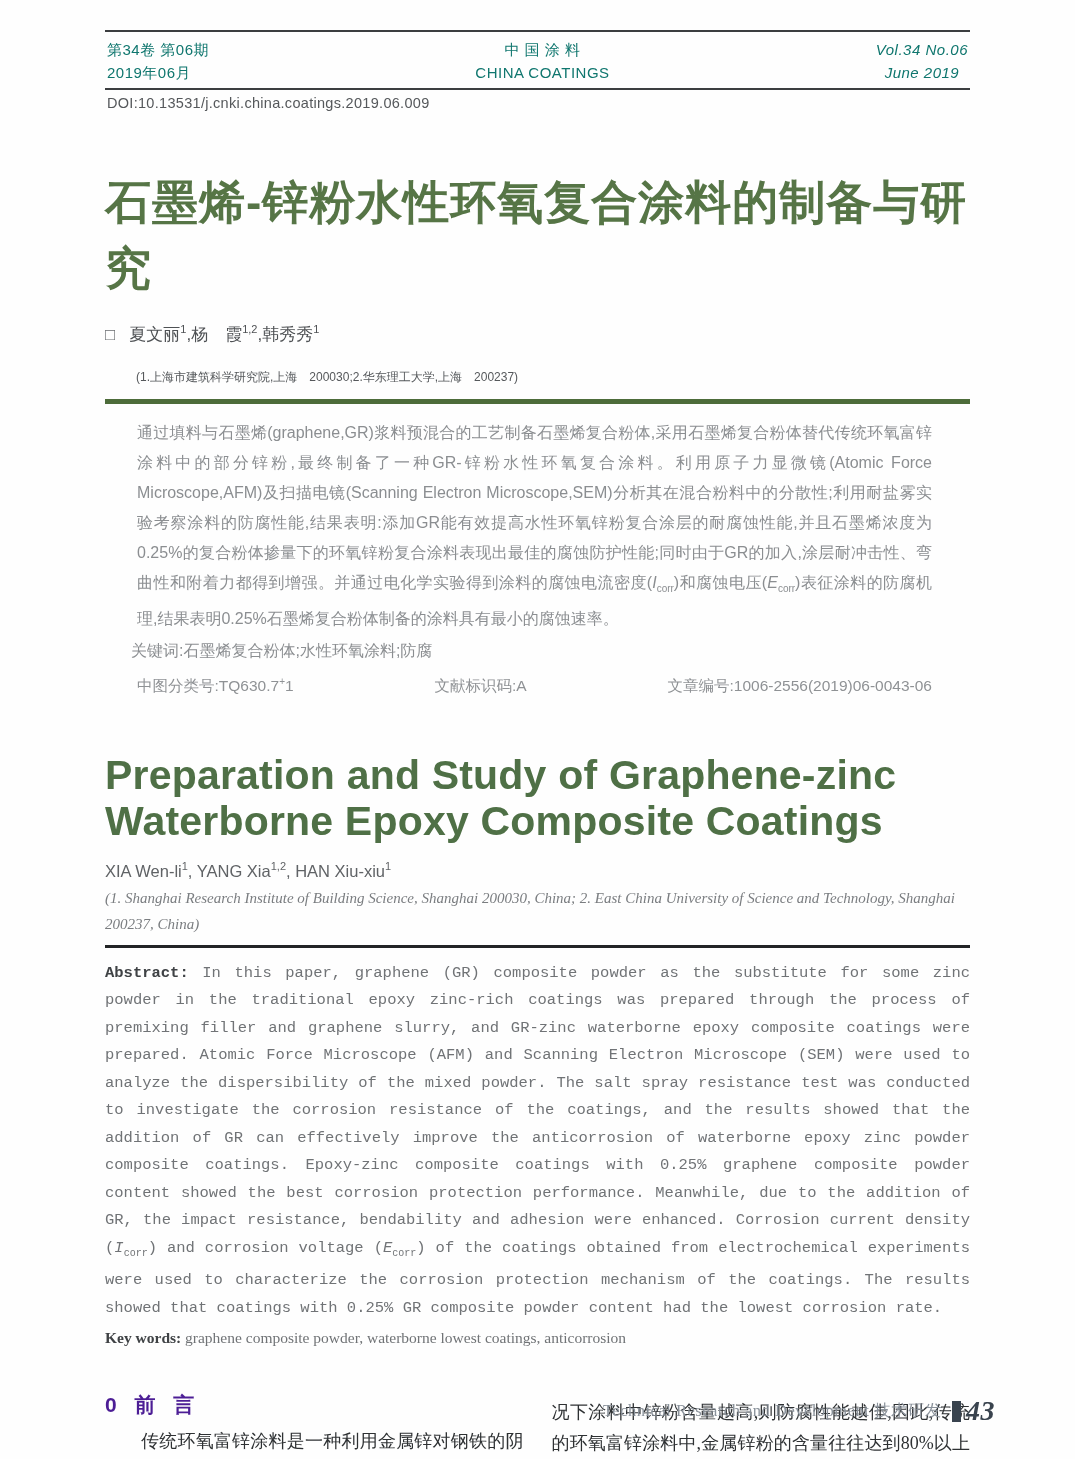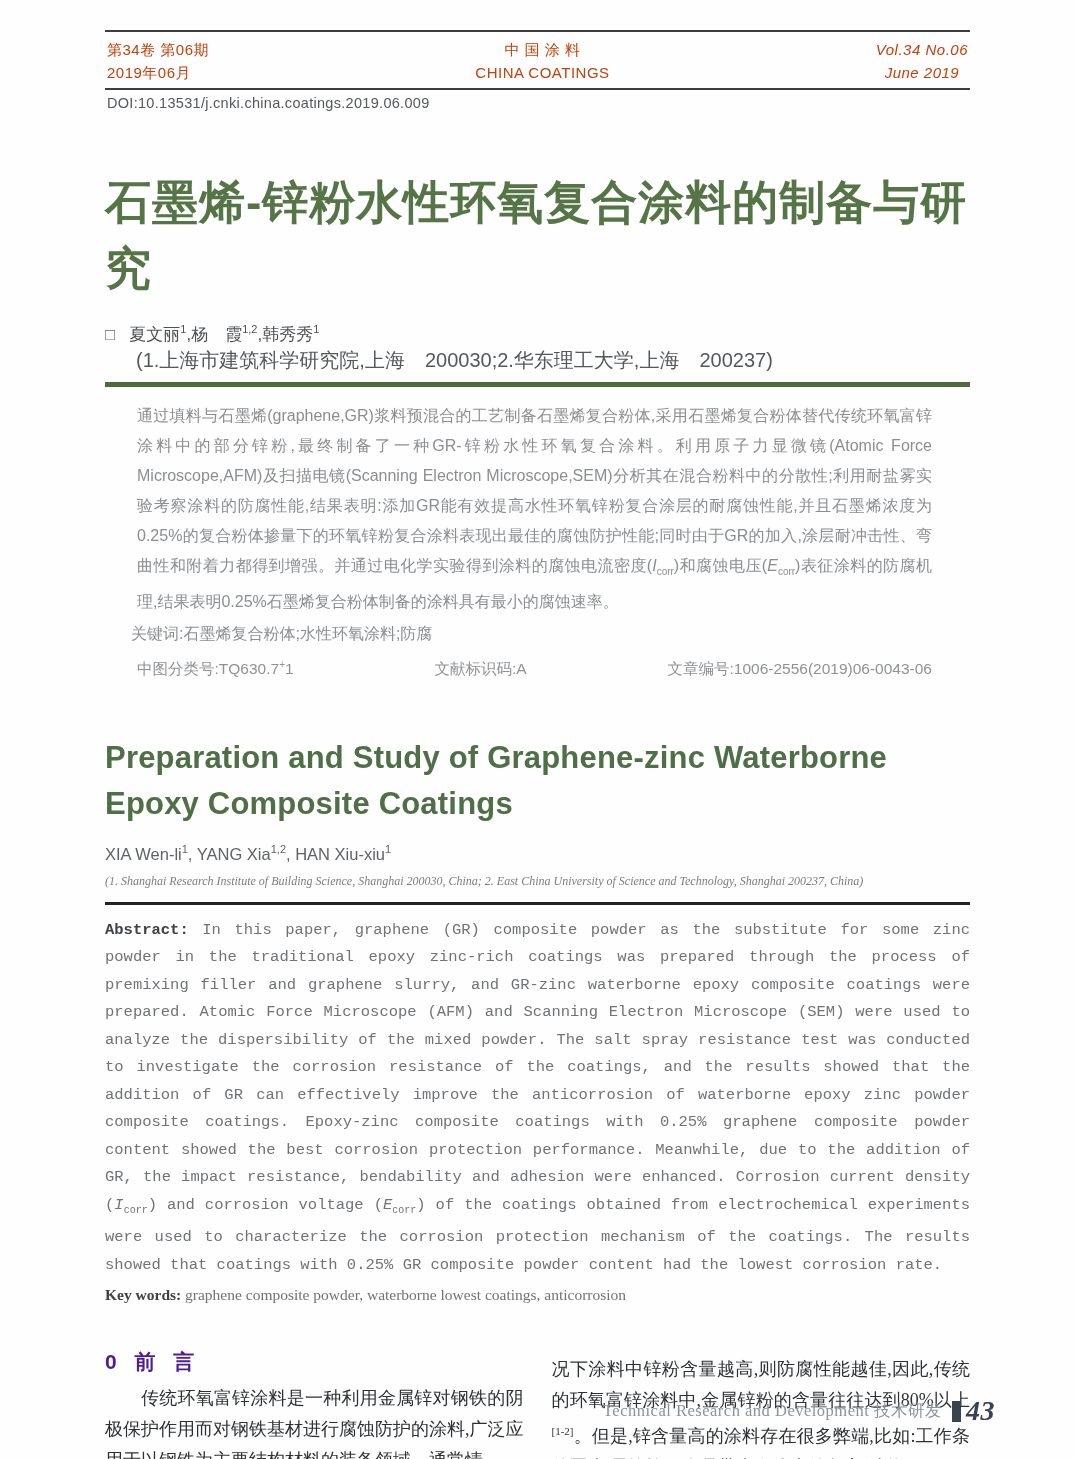--- a/index.html
+++ b/index.html
@@ -14,21 +14,21 @@
     overflow: hidden;
     font-family: "Liberation Sans", "DejaVu Sans", sans-serif;
     color: #2e3133;
   }
   
   .rule-thin { border: none; border-top: 2px solid #3c3e40; width: 100%; }
   .hdr-row {
     display: flex; justify-content: space-between; align-items: flex-start;
     padding: 6px 2px 4px 2px;
   }
-  .hdr-col { font-size: 15px; line-height: 23px; color: #c2410c; letter-spacing: 0.5px; }
+  .hdr-col { font-size: 15px; line-height: 23px; color: #0f766e; letter-spacing: 0.5px; }
   .hdr-col.center { text-align: center; }
   .hdr-col.right { text-align: center; font-style: italic; }
   .doi-line { font-size: 14.5px; color: #55585b; padding: 5px 2px 0 2px; letter-spacing: 0.3px; }
   
   .cn-title {
     margin-top: 58px;
     font-size: 46px;
     line-height: 66px;
     font-weight: bold;
     color: #567546;
@@ -37,23 +37,23 @@
   }
   .cn-authors {
     margin-top: 16px;
     font-size: 17px;
     color: #4e5154;
     line-height: 24px;
   }
   .cn-authors .marker { margin-right: 14px; color: #6a6d70; }
   .cn-authors sup { font-size: 11px; }
   .cn-affil {
-    margin-top: 1px;
+    margin-top: 18px;
     padding-left: 31px;
-    font-size: 20px;
+    font-size: 12px;
     line-height: 24px;
     color: #55585b;
   }
   .green-rule {
     margin-top: 10px;
     height: 5px;
     background: #4d6c3a;
     width: 100%;
   }
   
@@ -65,33 +65,33 @@
   .cn-keywords { font-size: 16px; line-height: 30px; margin-top: 2px; margin-left: -6px; }
   .cn-class-row {
     display: flex; justify-content: space-between;
     margin-top: 10px;
     font-size: 15.5px; color: #8f9295;
   }
   .cn-class-row sup { font-size: 10px; }
   
   .en-title {
     margin-top: 55px;
-    font-size: 31px;
+    font-size: 41px;
     line-height: 46px;
     font-weight: bold;
     color: #4f7046;
     letter-spacing: 0.2px;
   }
   .en-authors { margin-top: 10px; font-size: 16.5px; color: #606366; line-height: 24px; }
   .en-authors sup { font-size: 11px; }
   .en-affil {
     margin-top: 2px;
     font-family: "Liberation Serif", "DejaVu Serif", serif;
     font-style: italic;
-    font-size: 12px;
+    font-size: 15px;
     line-height: 26px;
     color: #7a7d80;
   }
   .dark-rule { margin-top: 8px; height: 3px; background: #222426; width: 100%; }
   .en-abstract {
     margin-top: 12px;
     font-family: Liberation Mono, monospace;
     font-size: 15.5px;
     line-height: 27.5px;
     text-align: justify;

